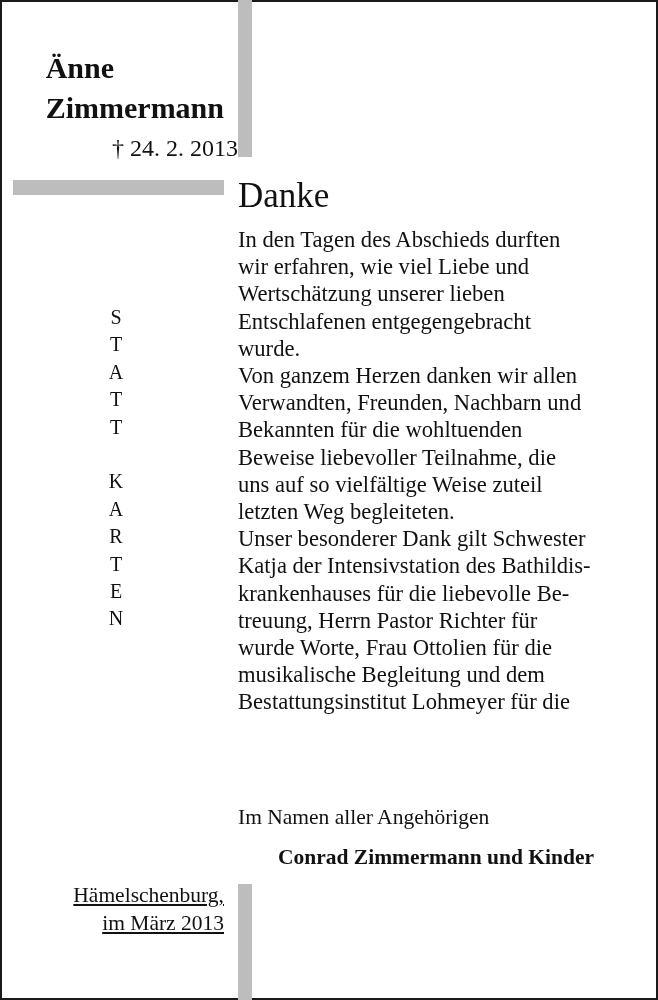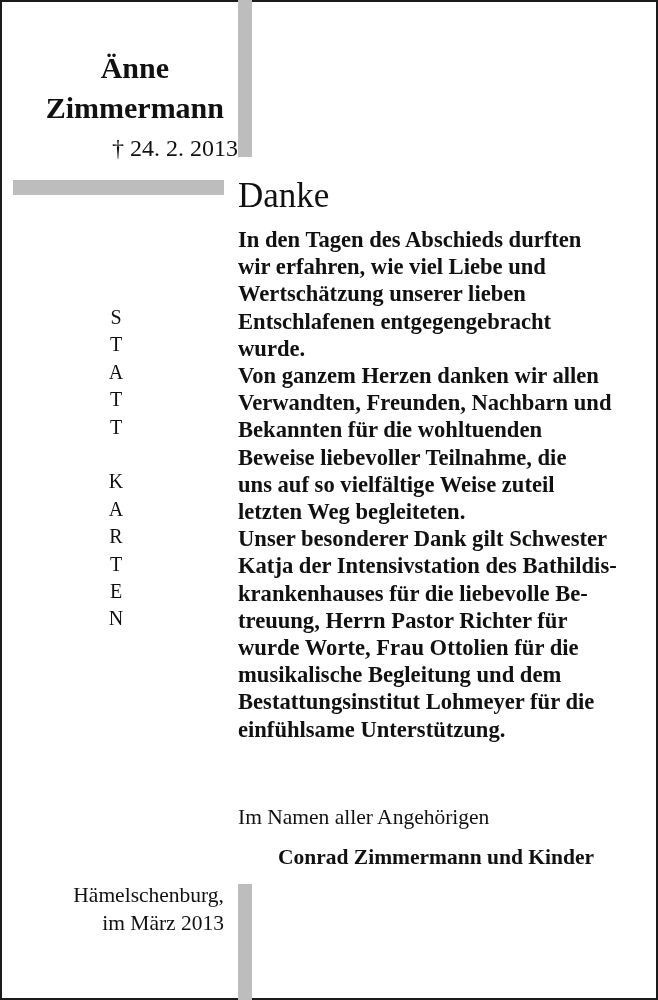--- a/index.html
+++ b/index.html
@@ -4,32 +4,32 @@
 <style>
   html, body { margin:0; padding:0; background:#ffffff; }
   body { width:658px; height:1000px; position:relative; overflow:hidden;
          font-family:"Liberation Serif", "DejaVu Serif", serif; color:#111; }
   .frame { position:absolute; left:0; top:0; width:654px; height:996px;
            border:2px solid #1a1a1a; border-right-width:3px; border-bottom-width:3px; box-sizing:content-box; }
   .bar { position:absolute; background:#bdbdbd; }
   .bar-top { left:238px; top:0; width:14px; height:157px; }
   .bar-h { left:13px; top:180px; width:211px; height:15px; }
   .bar-bottom { left:238px; top:884px; width:14px; height:116px; }
-  .name { position:absolute; right:434px; top:48px; text-align:center; font-weight:bold;
+  .name { position:absolute; right:434px; top:48px; text-align:left; font-weight:bold;
           font-size:30px; line-height:40px; white-space:nowrap; }
   .death { position:absolute; right:420px; top:134px; font-size:24px; line-height:28px; white-space:nowrap; }
   .vertical { position:absolute; left:104px; top:304px; width:24px; text-align:center;
               font-size:20px; line-height:27.4px; }
   .vertical span { display:block; height:27.4px; }
   .heading { position:absolute; left:238px; top:174px; font-size:35px; line-height:44px; }
   .body { position:absolute; left:238px; top:226px; width:410px; font-size:22.6px; line-height:27.2px; }
-  .body .line { display:block; white-space:nowrap;font-weight:bold; }
+  .body .line { display:block; white-space:nowrap; }
   .closing { position:absolute; left:238px; top:803px; font-size:21.5px; line-height:28px; white-space:nowrap; }
   .signature { position:absolute; left:238px; top:843px; font-size:21.5px; font-weight:bold; line-height:28px; white-space:nowrap;margin-left:40px; }
-  .place { position:absolute; right:434px; top:881px; text-align:right; font-size:21.5px; line-height:28px; white-space:nowrap; }
+  .place { position:absolute; right:434px; top:881px; text-align:right; font-size:21.5px; line-height:28px; white-space:nowrap;text-decoration:underline; }
 </style>
 </head>
 <body>
 
 <div class="frame"></div>
 <div class="bar bar-top"></div>
 <div class="bar bar-h"></div>
 <div class="bar bar-bottom"></div>
 
 <div class="name">
@@ -67,21 +67,20 @@
   <span class="line">Beweise liebevoller Teilnahme, die</span>
   <span class="line">uns auf so vielfältige Weise zuteil</span>
   <span class="line">letzten Weg begleiteten.</span>
   <span class="line">Unser besonderer Dank gilt Schwester</span>
   <span class="line">Katja der Intensivstation des Bathildis-</span>
   <span class="line">krankenhauses für die liebevolle Be-</span>
   <span class="line">treuung, Herrn Pastor Richter für</span>
   <span class="line">wurde Worte, Frau Ottolien für die</span>
   <span class="line">musikalische Begleitung und dem</span>
   <span class="line">Bestattungsinstitut Lohmeyer für die</span>
-  <span class="line">einfühlsame Unterstützung.</span>
 </div>
 
 <div class="closing">Im Namen aller Angehörigen</div>
 <div class="signature">Conrad Zimmermann und Kinder</div>
 
 <div class="place">
   <div>Hämelschenburg,</div>
   <div>im März 2013</div>
 </div>
 

